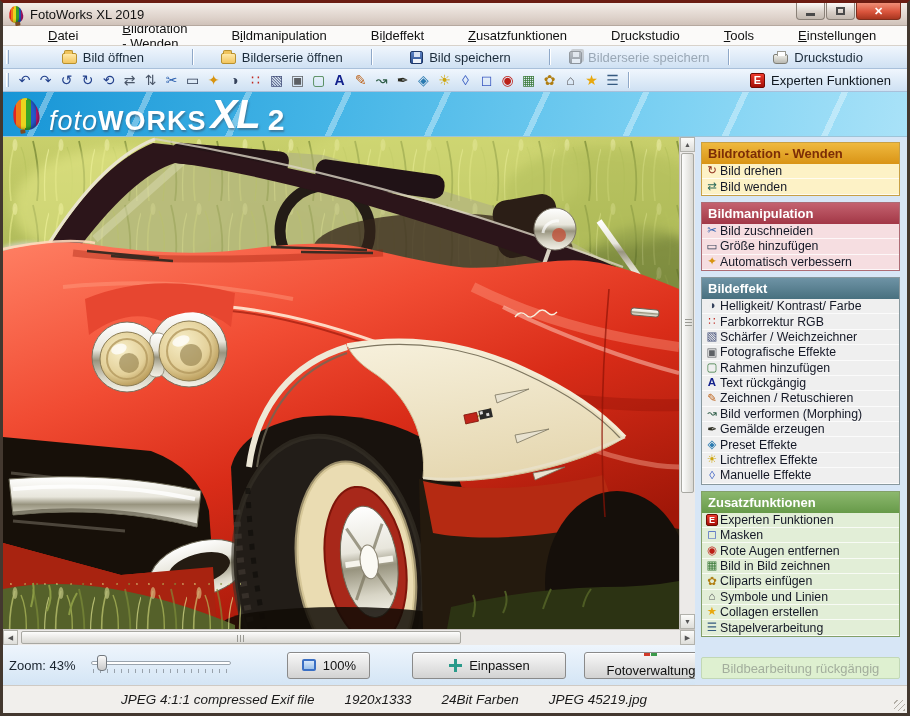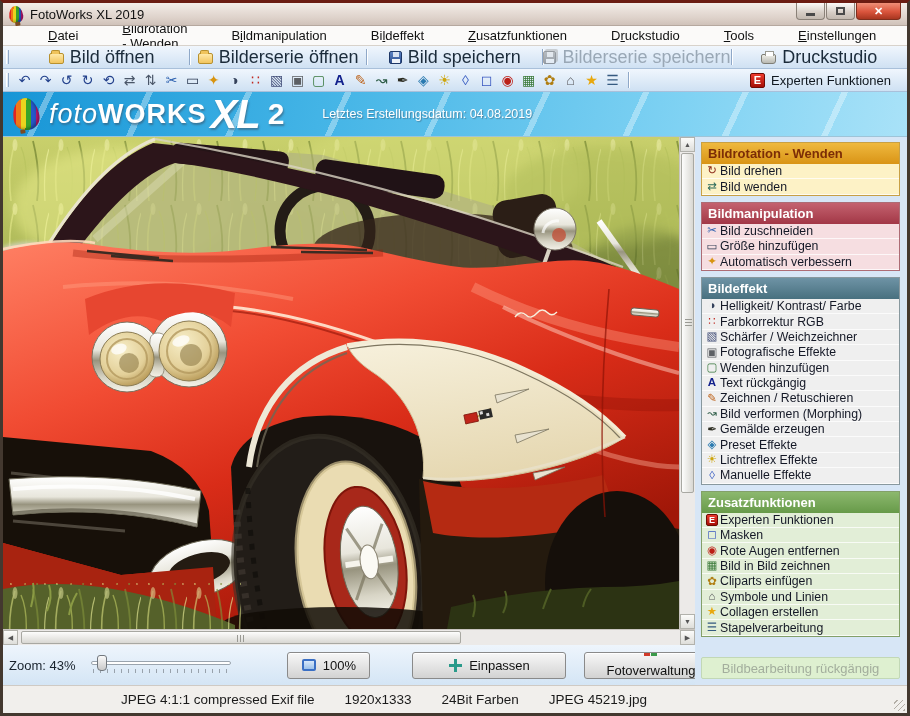--- a/index.html
+++ b/index.html
@@ -26,21 +26,21 @@
            padding-left:8px;flex:0 0 auto;}
   .menu-item{font-size:13px;color:#111;padding:1px 7px;cursor:default;margin-left:30px;}
   .menu-item u{text-decoration:underline;}
   
   .toolbar{background:linear-gradient(#f0f6fd,#cfe1f3);border-bottom:1px solid #a9c0da;display:flex;align-items:center;flex:0 0 auto;}
   .toolbar1{height:23px;}
   .toolbar2{height:23px;}
   .grip{width:3px;height:14px;border-left:1px solid #fff;border-right:1px solid #8fa8c8;margin:0 5px 0 3px;flex:0 0 auto;}
   .tb-sec{flex:1 1 0;display:flex;align-items:center;justify-content:center;gap:6px;height:100%;}
   .tb-sep{width:1px;height:16px;background:#8fa8c8;box-shadow:1px 0 0 #fff;flex:0 0 auto;}
-  .tb-label{font-size:18px;color:#1b2b3a;white-space:nowrap;}
+  .tb-label{font-size:13px;color:#1b2b3a;white-space:nowrap;}
   .tb-sec.disabled .tb-label{color:#9aa8b6;}
   .tb-sec.disabled .ticon{opacity:.45;filter:grayscale(1);}
   .ticon{display:inline-block;flex:0 0 auto;}
   .icon-folder{width:15px;height:11px;background:linear-gradient(#ffe9a8,#f2c55e);border:1px solid #b8912f;border-radius:2px;position:relative;margin-top:2px;}
   .icon-folder::before{content:"";position:absolute;top:-4px;left:1px;width:7px;height:3px;background:#f0c45c;border:1px solid #b8912f;border-bottom:none;border-radius:2px 2px 0 0;}
   .icon-floppy{width:13px;height:13px;background:linear-gradient(#5b82c4,#2d4f8e);border:1px solid #1e3766;border-radius:2px;position:relative;}
   .icon-floppy::before{content:"";position:absolute;top:0;left:3px;width:6px;height:5px;background:#d8e2f2;}
   .icon-floppy::after{content:"";position:absolute;bottom:0;left:2px;width:8px;height:4px;background:#eef2f8;}
   .icon-floppy-multi{box-shadow:2px -2px 0 0 #8aa4cf;}
   .icon-printer{width:15px;height:10px;background:linear-gradient(#efefe9,#b9b9b2);border:1px solid #7e7e76;border-radius:2px 2px 3px 3px;position:relative;margin-top:4px;}
@@ -49,21 +49,21 @@
              font-size:14px;line-height:1;border:1px solid transparent;border-radius:2px;margin:0 1px;cursor:default;}
   .badge-e{display:inline-flex;align-items:center;justify-content:center;width:15px;height:15px;flex:0 0 auto;
            background:linear-gradient(#ee3b2f,#a50f06);color:#fff;font-weight:bold;font-size:11px;border:1px solid #6e0a04;border-radius:2px;}
   .expert-btn{display:flex;align-items:center;gap:6px;margin-left:auto;margin-right:16px;font-size:13px;color:#101820;white-space:nowrap;}
   
   .banner{height:45px;flex:0 0 auto;position:relative;display:flex;align-items:center;padding:0 10px;
           background:linear-gradient(100deg,#1795d6,#43b4e6 35%,#7fd2f3 75%,#a9e2f8);border-bottom:1px solid #9ec4d8;overflow:hidden;}
   .banner::before{content:"";position:absolute;inset:0;
           background:repeating-linear-gradient(115deg,rgba(255,255,255,0) 0 40px,rgba(255,255,255,.35) 40px 46px,rgba(255,255,255,0) 46px 90px);}
   .banner .balloon{width:26px;height:32px;}
-  .brand{display:flex;align-items:center;color:#fff;margin-left:10px;position:relative;text-shadow:1px 2px 2px rgba(60,80,100,.55);}
+  .brand{display:flex;align-items:flex-end;color:#fff;margin-left:10px;position:relative;text-shadow:1px 2px 2px rgba(60,80,100,.55);}
   .brand .b-foto{font-style:italic;font-size:27px;font-weight:500;letter-spacing:1px;}
   .brand .b-works{font-size:27px;font-weight:bold;letter-spacing:1px;}
   .brand .b-xl{font-size:40px;font-weight:800;font-style:italic;margin-left:4px;letter-spacing:-1px;}
   .brand .b-two{font-size:30px;font-weight:800;margin-left:8px;}
   .banner .date{position:relative;color:#fff;font-size:12.5px;margin-left:38px;text-shadow:1px 1px 1px rgba(60,80,100,.5);}
   
   .content{flex:1 1 auto;display:flex;min-height:0;}
   .leftcol{width:692px;flex:0 0 auto;display:flex;flex-direction:column;}
   .canvas-wrap{height:492px;flex:0 0 auto;display:flex;}
   .canvas{width:676px;flex:0 0 auto;position:relative;background:#888;}
@@ -114,21 +114,21 @@
   .panel-h{height:21px;display:flex;align-items:center;padding:0 6px;font-size:13px;font-weight:bold;}
   .sp-item{display:flex;align-items:center;height:15.4px;padding:0 2px;font-size:12.3px;color:#141826;
            border-bottom:1px solid rgba(255,255,255,.75);white-space:nowrap;overflow:hidden;cursor:default;}
   .sp-item .si{width:16px;flex:0 0 auto;text-align:center;font-size:11.5px;line-height:1;}
   .sp-item .badge-e{width:12px;height:12px;font-size:9px;margin:0 2px;}
   .undo-btn{margin-top:auto;height:22px;background:#def0d0;border:1px solid #c2d8b6;border-radius:2px;
             display:flex;align-items:center;justify-content:center;font-size:13px;color:#a3ae9d;}
   
   .statusbar{height:28px;flex:0 0 auto;background:#f1efec;border-top:1px solid #cfcac4;display:flex;align-items:center;
              padding-left:118px;gap:30px;position:relative;}
-  .status-field{font-size:13.5px;color:#1a1a1a;white-space:nowrap;}
+  .status-field{font-size:13.5px;color:#1a1a1a;white-space:nowrap;font-style:italic;}
   .resize-grip{position:absolute;right:2px;bottom:2px;width:11px;height:11px;
        background:repeating-linear-gradient(135deg,transparent 0 2px,#b3aea6 2px 3px,transparent 3px 4px);}
 </style>
 </head>
 <body>
 
 <div id="app">
 
   <div class="titlebar">
     <span class="balloon"></span>
@@ -227,21 +227,20 @@
   </div>
 
   <div class="banner">
     <span class="balloon"></span>
     <div class="brand">
       <span class="b-foto">foto</span>
         <span class="b-works">WORKS</span>
         <span class="b-xl">XL</span>
         <span class="b-two">2</span>
     </div>
-    <span class="date">Letztes Erstellungsdatum: 04.08.2019</span>
   </div>
 
   <div class="content">
     <div class="leftcol">
       <div class="canvas-wrap">
         <div class="canvas">
 
           <svg viewBox="0 0 676 492" preserveAspectRatio="none">
             <defs>
               <linearGradient id="gBg" x1="0" y1="0" x2="0" y2="1">
@@ -479,21 +478,21 @@
             <div class="sp-item">
               <span class="si" style="color: rgb(68, 80, 122);">▧</span>
               <span>Schärfer / Weichzeichner</span>
             </div>
             <div class="sp-item">
               <span class="si" style="color: rgb(93, 96, 100);">▣</span>
               <span>Fotografische Effekte</span>
             </div>
             <div class="sp-item">
               <span class="si" style="color: rgb(58, 122, 63);">▢</span>
-              <span>Wenden hinzufügen</span>
+              <span>Rahmen hinzufügen</span>
             </div>
             <div class="sp-item">
               <span class="si" style="color: rgb(18, 32, 140); font-weight: bold;">A</span>
               <span>Text rückgängig</span>
             </div>
             <div class="sp-item">
               <span class="si" style="color: rgb(188, 95, 20);">✎</span>
               <span>Zeichnen / Retuschieren</span>
             </div>
             <div class="sp-item">

